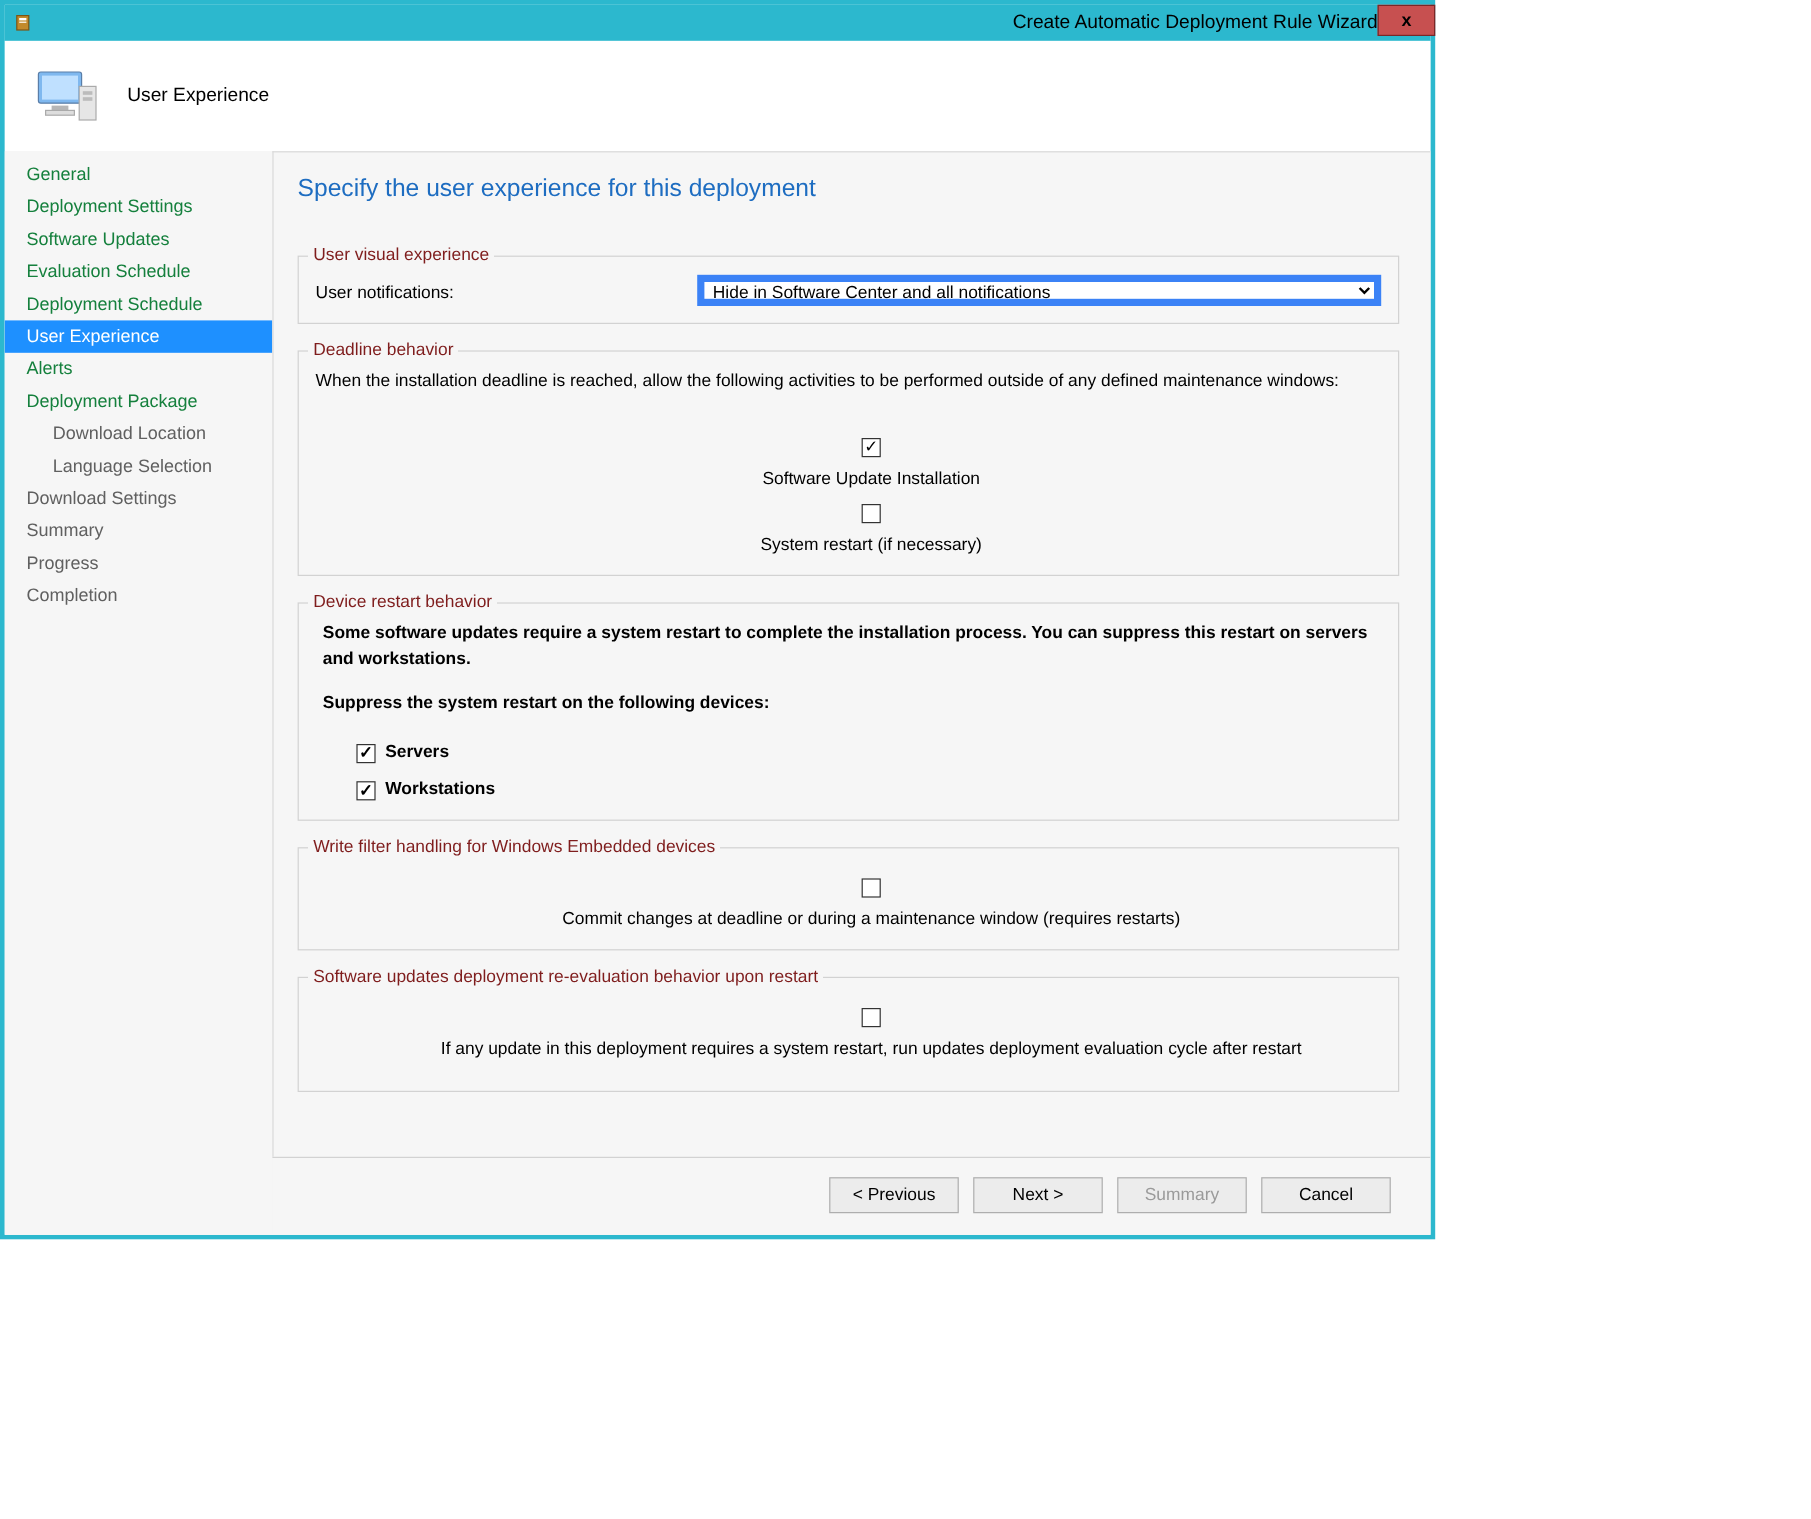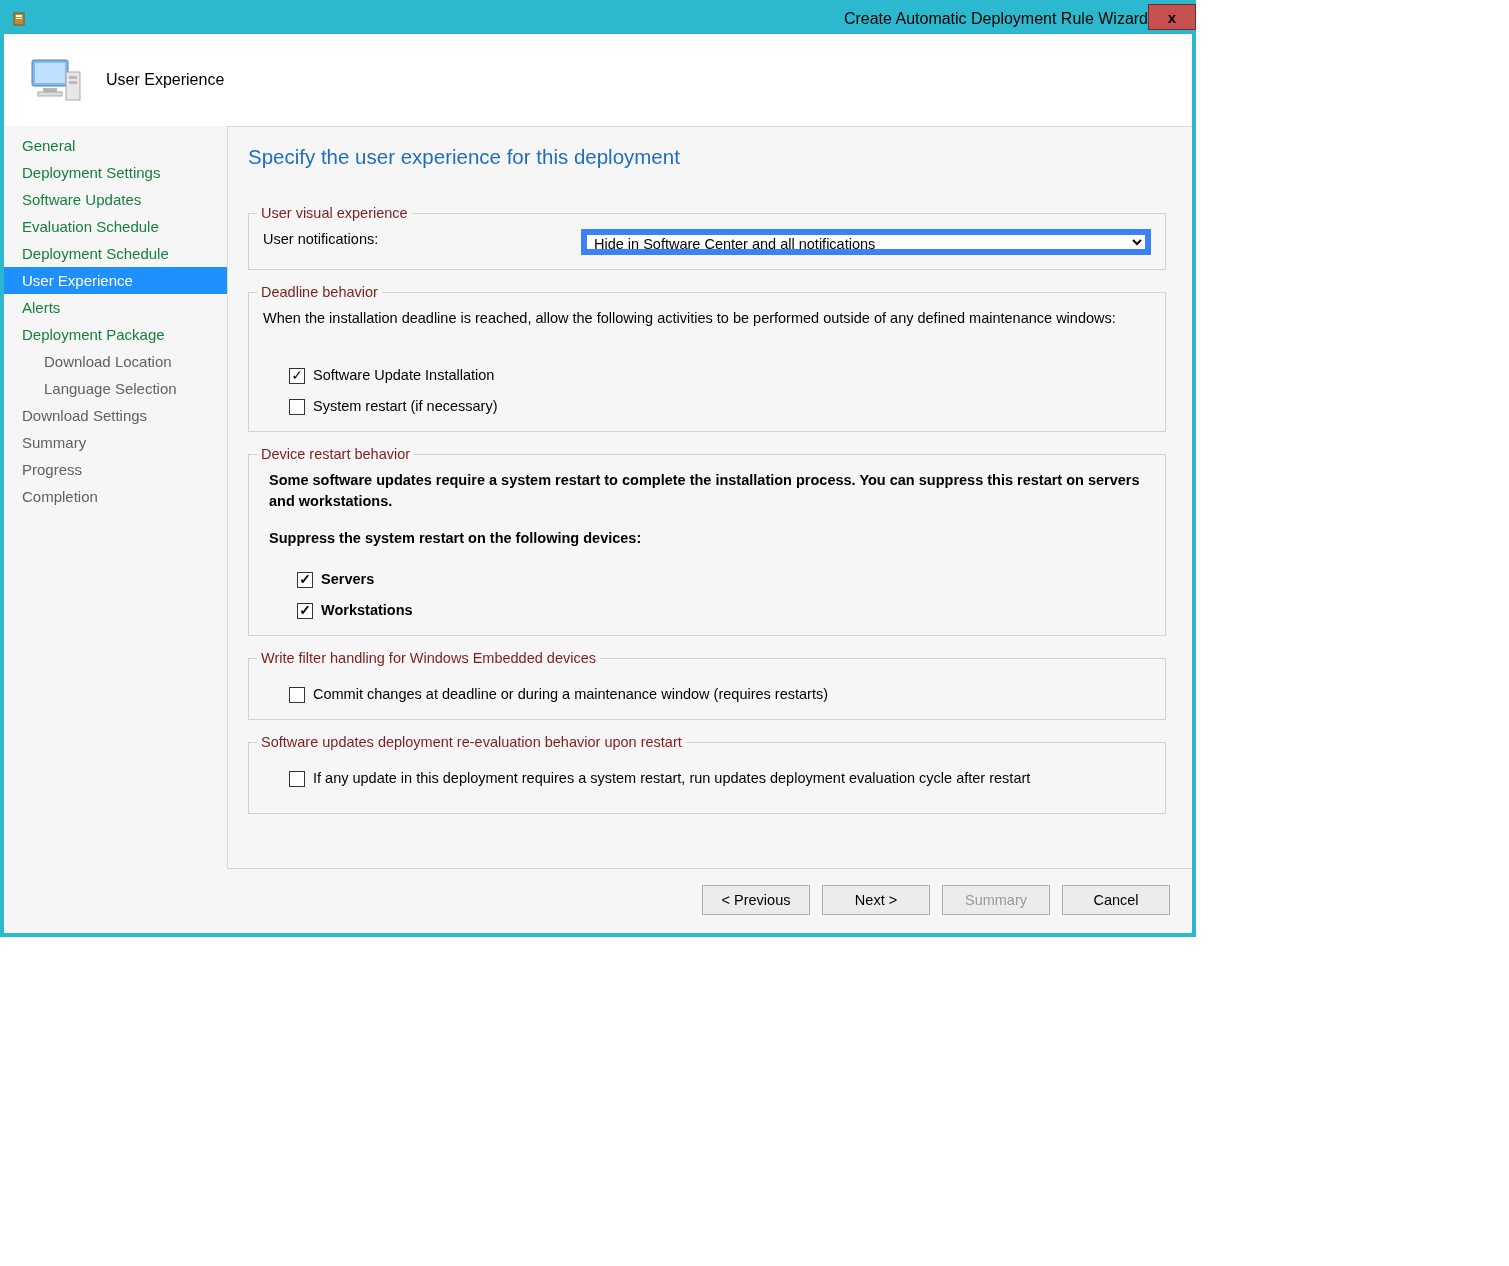--- a/index.html
+++ b/index.html
@@ -22,33 +22,33 @@
 .side-item.muted { color: #606060; }
 .side-item.selected { background: #1e90ff; color: #fff; }
 
 .content { flex: 1; border-left: 1px solid #d9d9d9; border-top: 1px solid #d9d9d9; padding: 18px 26px 14px 20px; background: #f6f6f6; }
 .content-heading { color: #1e6dc1; font-size: 20.5px; font-weight: 400; margin-bottom: 36px; }
 
 fieldset.group { border: 1px solid #d2d2d2; margin-bottom: 14px; padding: 0; }
 fieldset.group > legend { font-size: 14.5px; color: #7f1d1d; margin-left: 8px; padding: 0 4px; }
 .group-inner { padding: 8px 14px 14px 14px; }
 
-.row-notify { display: flex; align-items: flex-start; gap: 6px; }
+.row-notify { display: flex; align-items: flex-end; gap: 6px; }
 .row-notify-label { width: 312px; }
 select.dropdown { flex: 1; height: 26px; border: 6px solid #3b82f6; background: #fff; font-size: 14.5px; padding-left: 3px; }
 
 .plain-text { font-size: 14.5px; color: #000; line-height: 1.45; }
 .check-row { display: flex; align-items: center; gap: 8px; margin-top: 10px; }
-.check-row.indent { margin-left: 26px; }
+.check-row.indent { margin-left: 38px; flex-direction: column; }
 .checkbox { width: 16px; height: 16px; border: 1px solid #333; background: #fff; display: inline-flex; align-items: center; justify-content: center; cursor: pointer; position: relative; }
 .checkbox.checked::after { content: "✓"; font-size: 14px; line-height: 1; color: #000; position: relative; top: -1px; }
 .hint-indent { margin-left: 70px; margin-top: 14px; }
 .block-gap { height: 26px; }
 
-.footer { border-top: 1px solid #d2d2d2; padding: 16px 22px 18px 22px; display: flex; justify-content: flex-end; gap: 12px; background: #f6f6f6; }
+.footer { border-top: 1px solid #d2d2d2; padding: 16px 33px 18px 22px; display: flex; justify-content: flex-end; gap: 12px; background: #f6f6f6; }
 .btn { width: 108px; height: 30px; border: 1px solid #aeaeae; background: #ececec; font-size: 14.5px; cursor: pointer; }
 .btn.disabled { color: #9a9a9a; cursor: default; }
 </style>
 </head>
 <body>
 
 <div class="window-frame">
 
   <div class="titlebar">
     <span class="titlebar-icon">

